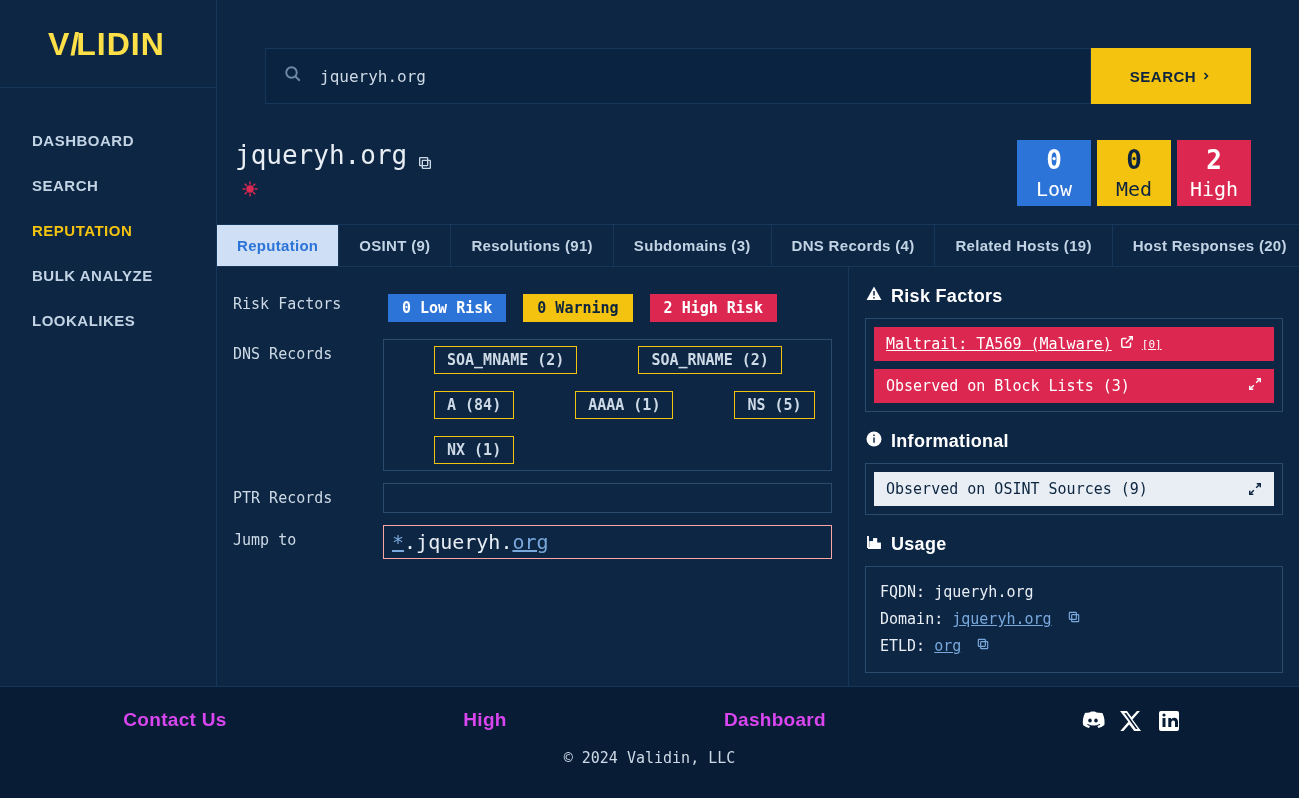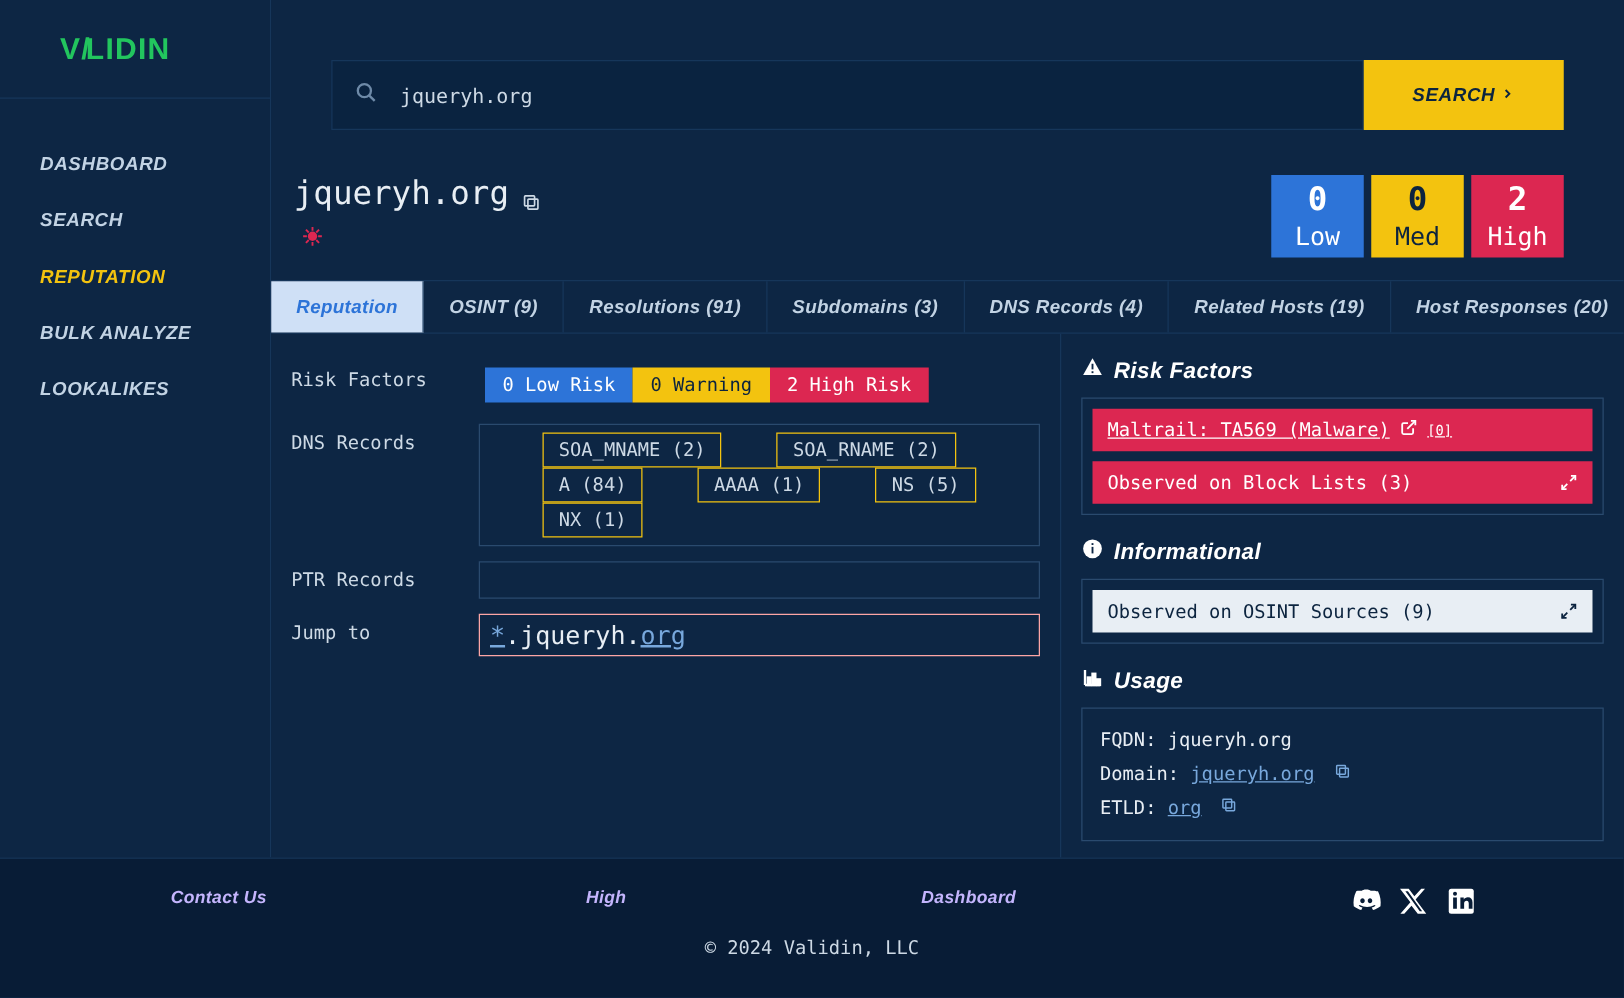--- a/index.html
+++ b/index.html
@@ -6,38 +6,38 @@
   body {
     background: #0d2644;
     color: #e8eef4;
     font-family: -apple-system, BlinkMacSystemFont, "Segoe UI", Roboto, sans-serif;
     width: 1299px;
     height: 798px;
     overflow: hidden;
     position: relative;
   }
   .mono { font-family: "SF Mono", "Monaco", "Consolas", monospace; }
-  .condensed { font-family: "Arial Narrow", "Helvetica Condensed", sans-serif; font-stretch: condensed; letter-spacing: 0.5px; font-style: italic; }
+  .condensed { font-family: "Arial Narrow", "Helvetica Condensed", sans-serif; font-stretch: condensed; letter-spacing: 0.5px; }
 
   
   .sidebar {
     position: absolute;
     left: 0; top: 0;
     width: 217px;
     height: 686px;
     background: #0d2644;
     border-right: 1px solid #16365a;
   }
   .logo {
     padding: 26px 0 24px 48px;
     border-bottom: 1px solid #16365a;
     font-weight: 900;
-    font-size: 24px;
+    font-size: 32px;
     letter-spacing: 1px;
-    color: #22c55e;
+    color: #fde047;
     font-family: Arial, sans-serif;
   }
   .logo .slash { letter-spacing: -3px; }
   .nav { padding-top: 30px; }
   .nav-item {
     padding: 14px 0 14px 32px;
     font-size: 15px;
     font-weight: 700;
     letter-spacing: 0.5px;
     color: #c2d3e4;
@@ -163,23 +163,24 @@
   .row { display:flex; align-items:flex-start; margin-bottom: 12px; gap: 12px; }
   .row-label {
     width: 138px;
     font-family:"SF Mono","Consolas",monospace;
     font-size:15px;
     color:#cdd9e5;
     padding-top: 6px;
   }
   .row-body {
     flex:1;
-    display:flex; flex-wrap:wrap; gap:0;
+    display:flex; flex-wrap:wrap; gap:17px;
     border:1px solid transparent;
     padding:4px;
+    font-weight:bold;
   }
   .row-body.boxed { border:1px solid #2a4a6e; padding:6px; }
 
   .pill {
     padding:5px 14px;
     font-family:"SF Mono","Consolas",monospace;
     font-size:15px;
     white-space:nowrap;
   }
   .pill.low { background:#2d74d8; color:#fff; }
@@ -220,21 +221,21 @@
     padding:8px;
     margin-bottom:18px;
   }
   .alert-line {
     background:#dc2751;
     padding:8px 12px;
     margin-bottom:8px;
     font-family:"SF Mono","Consolas",monospace;
     font-size:15px;
     color:#fff;
-    display:flex; align-items:center; gap:8px;
+    display:flex; gap:8px;
     justify-content:space-between;
   }
   .alert-line:last-child { margin-bottom:0; }
   .alert-line a { color:#fff; text-decoration:underline; }
   .alert-line .sup { font-size:11px; text-decoration:underline; }
   .info-line {
     background:#e8eef4;
     color:#0c243f;
     padding:8px 12px;
     font-family:"SF Mono","Consolas",monospace;
@@ -259,23 +260,23 @@
     left:0; top:686px;
     width:1299px; height:112px;
     background:#081c36;
     border-top:1px solid #16365a;
   }
   .footer-links {
     display:flex;
     padding: 22px 0 8px 0;
   }
   .footer-links .flink {
-    font-size:14px;
+    font-size:19px;
     font-weight:800;
-    color:#c4b5fd;
+    color:#d946ef;
     font-stretch:condensed;
     letter-spacing:0.3px;
     cursor:pointer;
   }
   .footer-links .col1 { width:350px; text-align:center; padding-left: 0; }
   .footer-links .col2 { width:270px; text-align:center; }
   .footer-links .col3 { width:310px; text-align:center; }
   .footer-links .col4 { flex:1; display:flex; justify-content:flex-end; gap:14px; padding-right:118px; align-items:center; }
   .social-ico { width:24px; height:24px; cursor:pointer; }
   .copyright {

